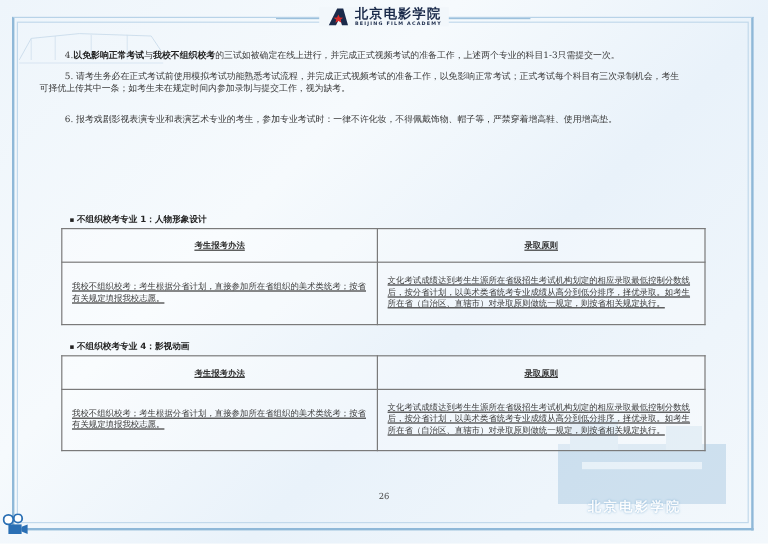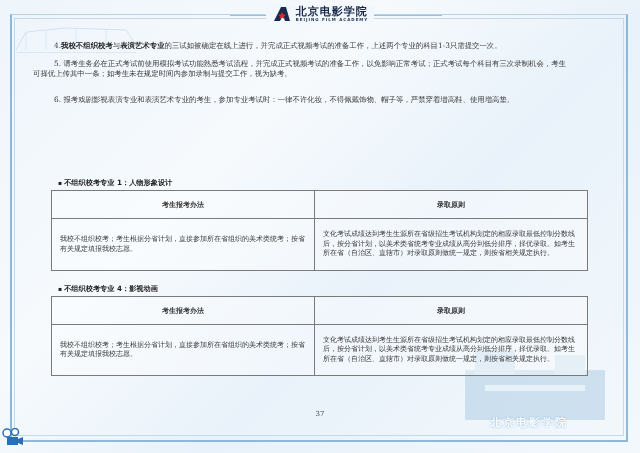--- a/index.html
+++ b/index.html
@@ -41,21 +41,21 @@
   .para {
     position: absolute; font-size: 7.4px; line-height: 12px; color: #3a3a3a; white-space: nowrap;
   }
   .para b { color: #222; }
   .section-title {
     position: absolute; font-family: "DejaVu Sans", sans-serif; font-size: 7.2px; font-weight: bold; color: #222; margin-left: 20px;
   }
   .section-title::before { content: "▪ "; font-size: 6px; }
   table.info {
     position: absolute; border-collapse: collapse; background: rgba(255,255,255,0.35);
-    font-size: 7px; color: #3a3a3a;
+    font-size: 7px; color: #3a3a3a; text-decoration: underline;
   }
   table.info th, table.info td { border: 1px solid #7a7a7a; }
   table.info th {
     font-family: "DejaVu Sans", sans-serif; font-weight: bold; font-size: 7px; color: #333;
     height: 25px; text-align: center;
   }
   table.info td { vertical-align: middle; line-height: 9.5px; padding: 0 8px; }
   table.info td.left { width: 247px; }
   table.info td.right { width: 257px; margin-left: 48px; }
   .page-number {
@@ -102,21 +102,21 @@
       <polygon points="10,6 11.2,8.5 14,8.7 11.8,10.4 12.6,13 10,11.5 7.4,13 8.2,10.4 6,8.7 8.8,8.5" fill="#d62a2a"></polygon>
     </svg>
     <div class="logo-text">
       <span class="logo-cn">北京电影学院</span>
       <span class="logo-en">BEIJING FILM ACADEMY</span>
     </div>
   </div>
 </div>
 
 <div class="para" style="left:54px; top:40px;">
-  <span>4.</span><b>我校不组织校考</b><span>与</span><b>表演艺术专业</b><span>的三试如被确定在线上进行，并完成正式视频考试的准备工作，上述两个专业的科目1-3只需提交一次。</span>
+  <span>4.</span><b>以免影响正常考试</b><span>与</span><b>我校不组织校考</b><span>的三试如被确定在线上进行，并完成正式视频考试的准备工作，上述两个专业的科目1-3只需提交一次。</span>
 </div>
 <div class="para" style="left:54px; top:58px;">5. 请考生务必在正式考试前使用模拟考试功能熟悉考试流程，并完成正式视频考试的准备工作，以免影响正常考试；正式考试每个科目有三次录制机会，考生</div>
 <div class="para" style="left:33px; top:68px;">可择优上传其中一条；如考生未在规定时间内参加录制与提交工作，视为缺考。</div>
 <div class="para" style="left:54px; top:94px;">6. 报考戏剧影视表演专业和表演艺术专业的考生，参加专业考试时：一律不许化妆，不得佩戴饰物、帽子等，严禁穿着增高鞋、使用增高垫。</div>
 
 <div class="section-title" style="left:38px; top:178px;">不组织校考专业 1：人物形象设计</div>
 <table class="info" style="left:51px; top:190px; width:537px; height:81px;">
   <tbody>
       <tr style="height:26px;">
     <th>考生报考办法</th>
@@ -136,21 +136,21 @@
     <th>考生报考办法</th>
     <th>录取原则</th>
   </tr>
   <tr>
     <td class="left">我校不组织校考；考生根据分省计划，直接参加所在省组织的美术类统考；按省有关规定填报我校志愿。</td>
     <td class="right">文化考试成绩达到考生生源所在省级招生考试机构划定的相应录取最低控制分数线后，按分省计划，以美术类省统考专业成绩从高分到低分排序，择优录取。如考生所在省（自治区、直辖市）对录取原则做统一规定，则按省相关规定执行。</td>
   </tr>
 </tbody>
   </table>
 
-<div class="page-number">37</div>
+<div class="page-number">26</div>
 
 <svg class="camera-icon" viewBox="0 0 22 20">
   <circle cx="5" cy="5" r="4" fill="#ffffff" stroke="#2a6fb4" stroke-width="1.5"></circle>
   <circle cx="13" cy="4" r="3.5" fill="#ffffff" stroke="#2a6fb4" stroke-width="1.5"></circle>
   <rect x="5" y="9" width="11" height="8" fill="#2a6fb4"></rect>
   <polygon points="16,11 21,9 21,17 16,15" fill="#2a6fb4"></polygon>
 </svg>
 
 <div class="watermark">北京电影学院</div>
 

